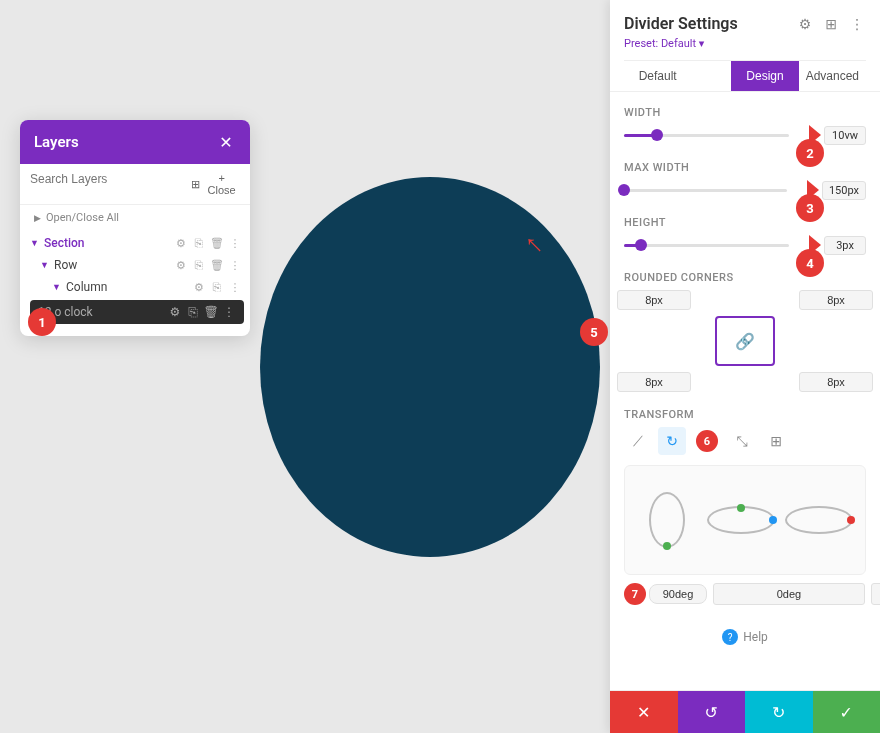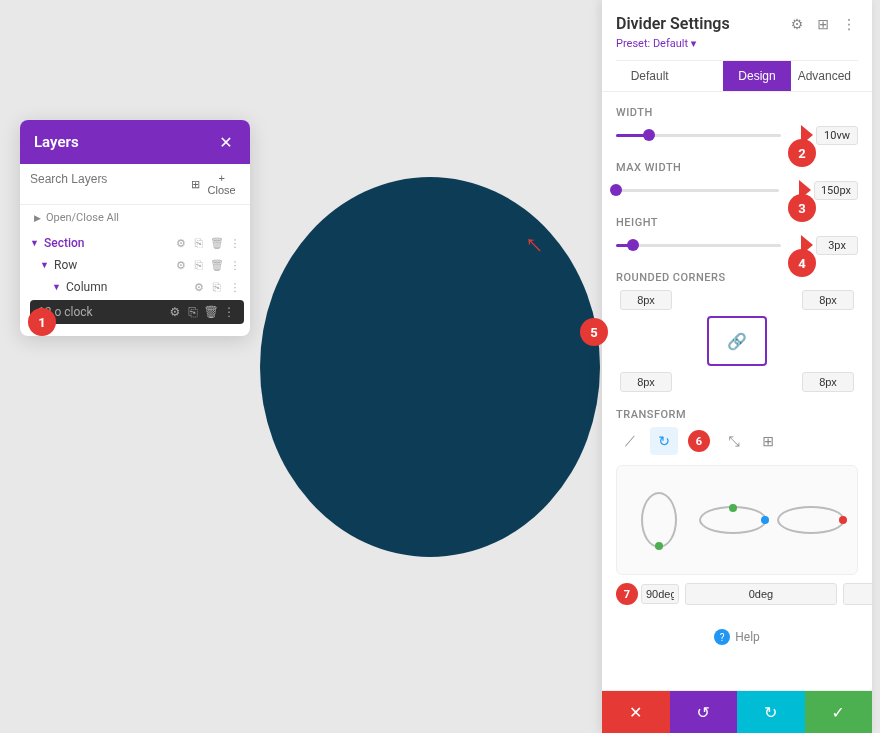--- a/index.html
+++ b/index.html
@@ -155,21 +155,21 @@
       height: 380px;
       border-radius: 50%;
       background: #0d3d56;
       position: relative;
     }
 
     
     .settings-panel {
       position: absolute;
       top: 0;
-      right: 8px;
+      right: 0;
       width: 270px;
       height: 733px;
       background: #fff;
       box-shadow: -2px 0 10px rgba(0,0,0,0.1);
       display: flex;
       flex-direction: column;
     }
     .settings-header {
       background: #fff;
       padding: 14px 14px 0 14px;
@@ -291,21 +291,21 @@
       color: #333;
       min-width: 42px;
       text-align: center;
     }
     .corner-input {
       background: #f5f5f5;
       border: 1px solid #e0e0e0;
       border-radius: 3px;
       padding: 3px 6px;
       font-size: 11px;
-      width: 52px;
+      width: 74px;
       text-align: center;
       color: #333;
     }
     .corner-link-btn {
       border: 2px solid #7b2cbf;
       border-radius: 4px;
       width: 60px;
       height: 50px;
       display: flex;
       align-items: center;
@@ -632,21 +632,21 @@
           </div>
         </div>
       </div>
 
       <div class="transform-degrees">
 
         <div style="position:relative;display:flex;align-items:center;gap:3px;">
           <div class="badge" style="position:relative;top:0;left:0;width:22px;height:22px;font-size:11px;">
             <span>7</span>
           </div>
-          <input class="degree-input" value="90deg" style="width: 38px;">
+          <input class="degree-input" value="90deg" style="width: 58px; border-radius: 8px;">
         </div>
         <input class="degree-input" value="0deg" style="">
         <input class="degree-input" value="0deg" style="">
       </div>
     </div>
 
     <div class="help-row">
       <div class="help-icon">?</div>
       <span>Help</span>
     </div>

